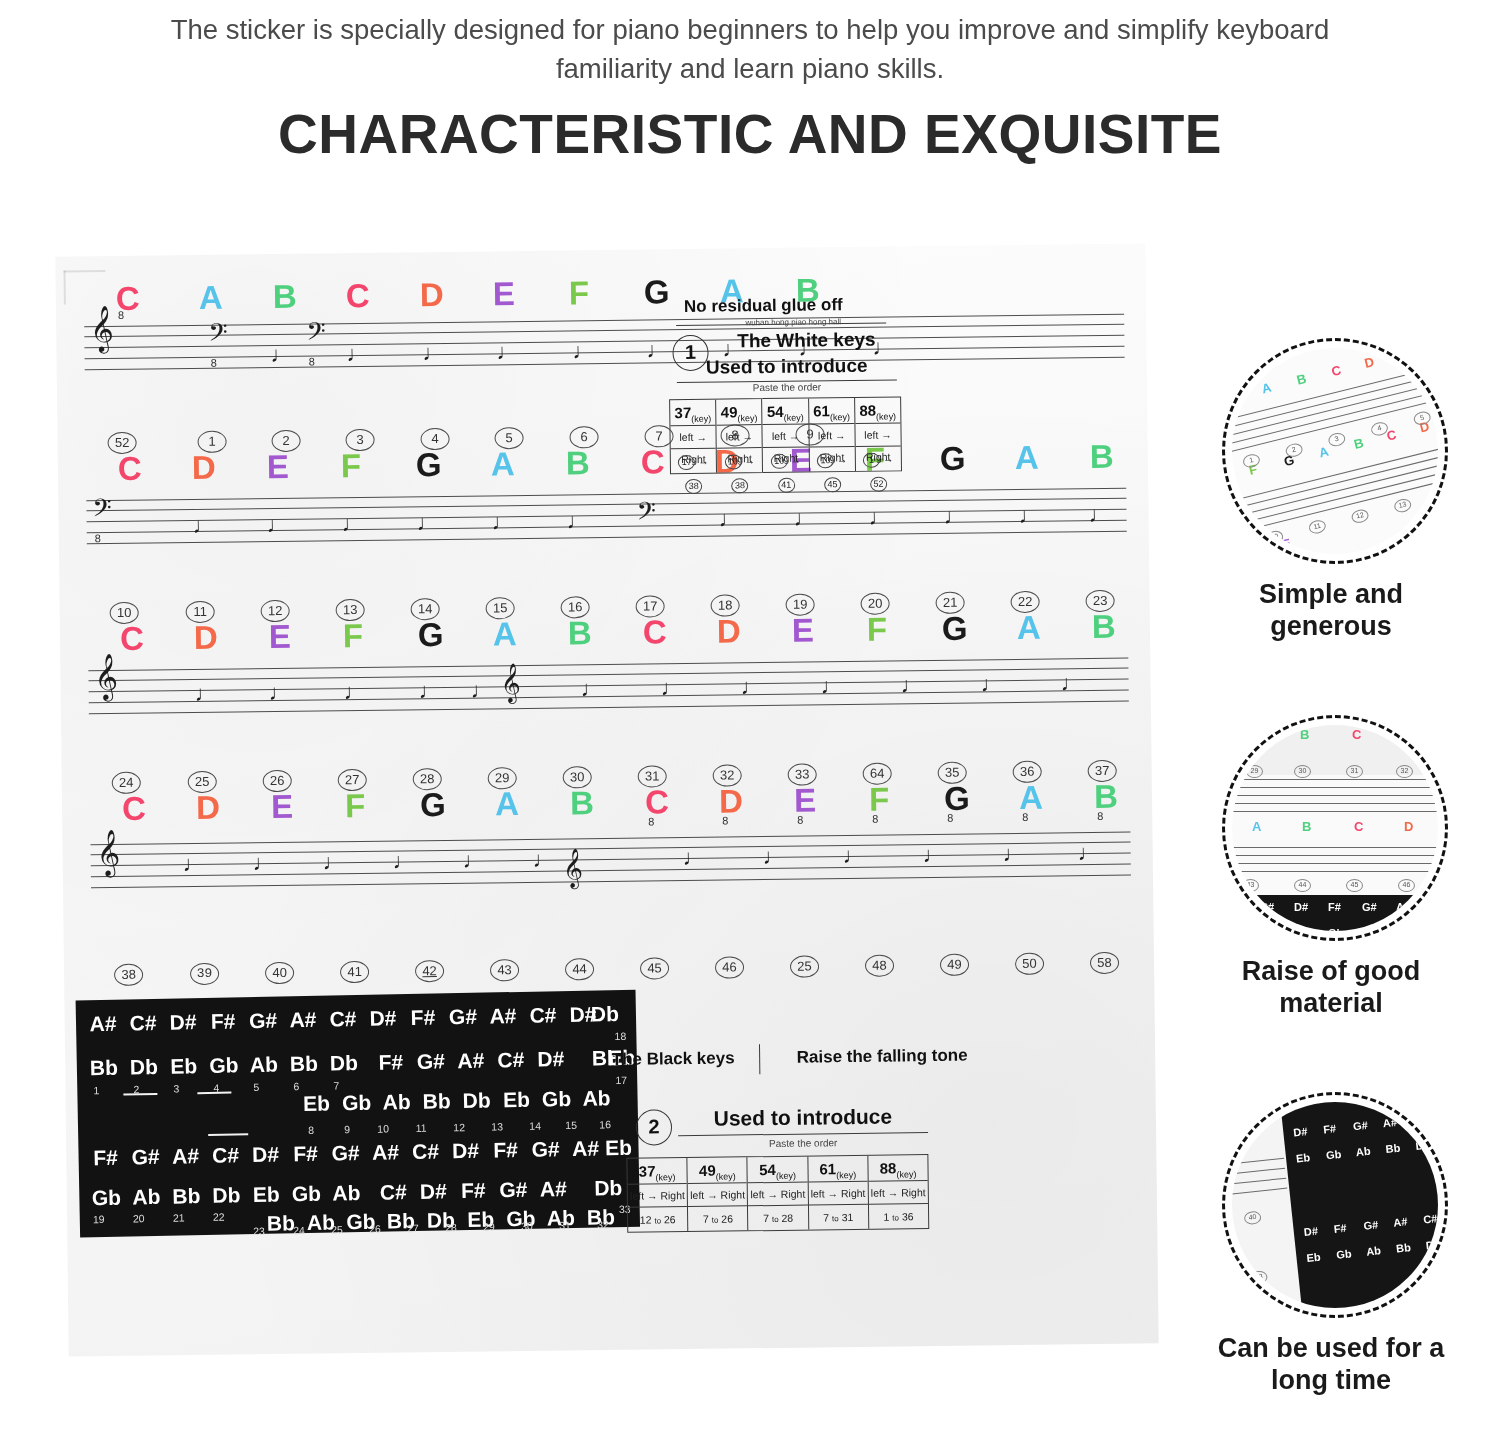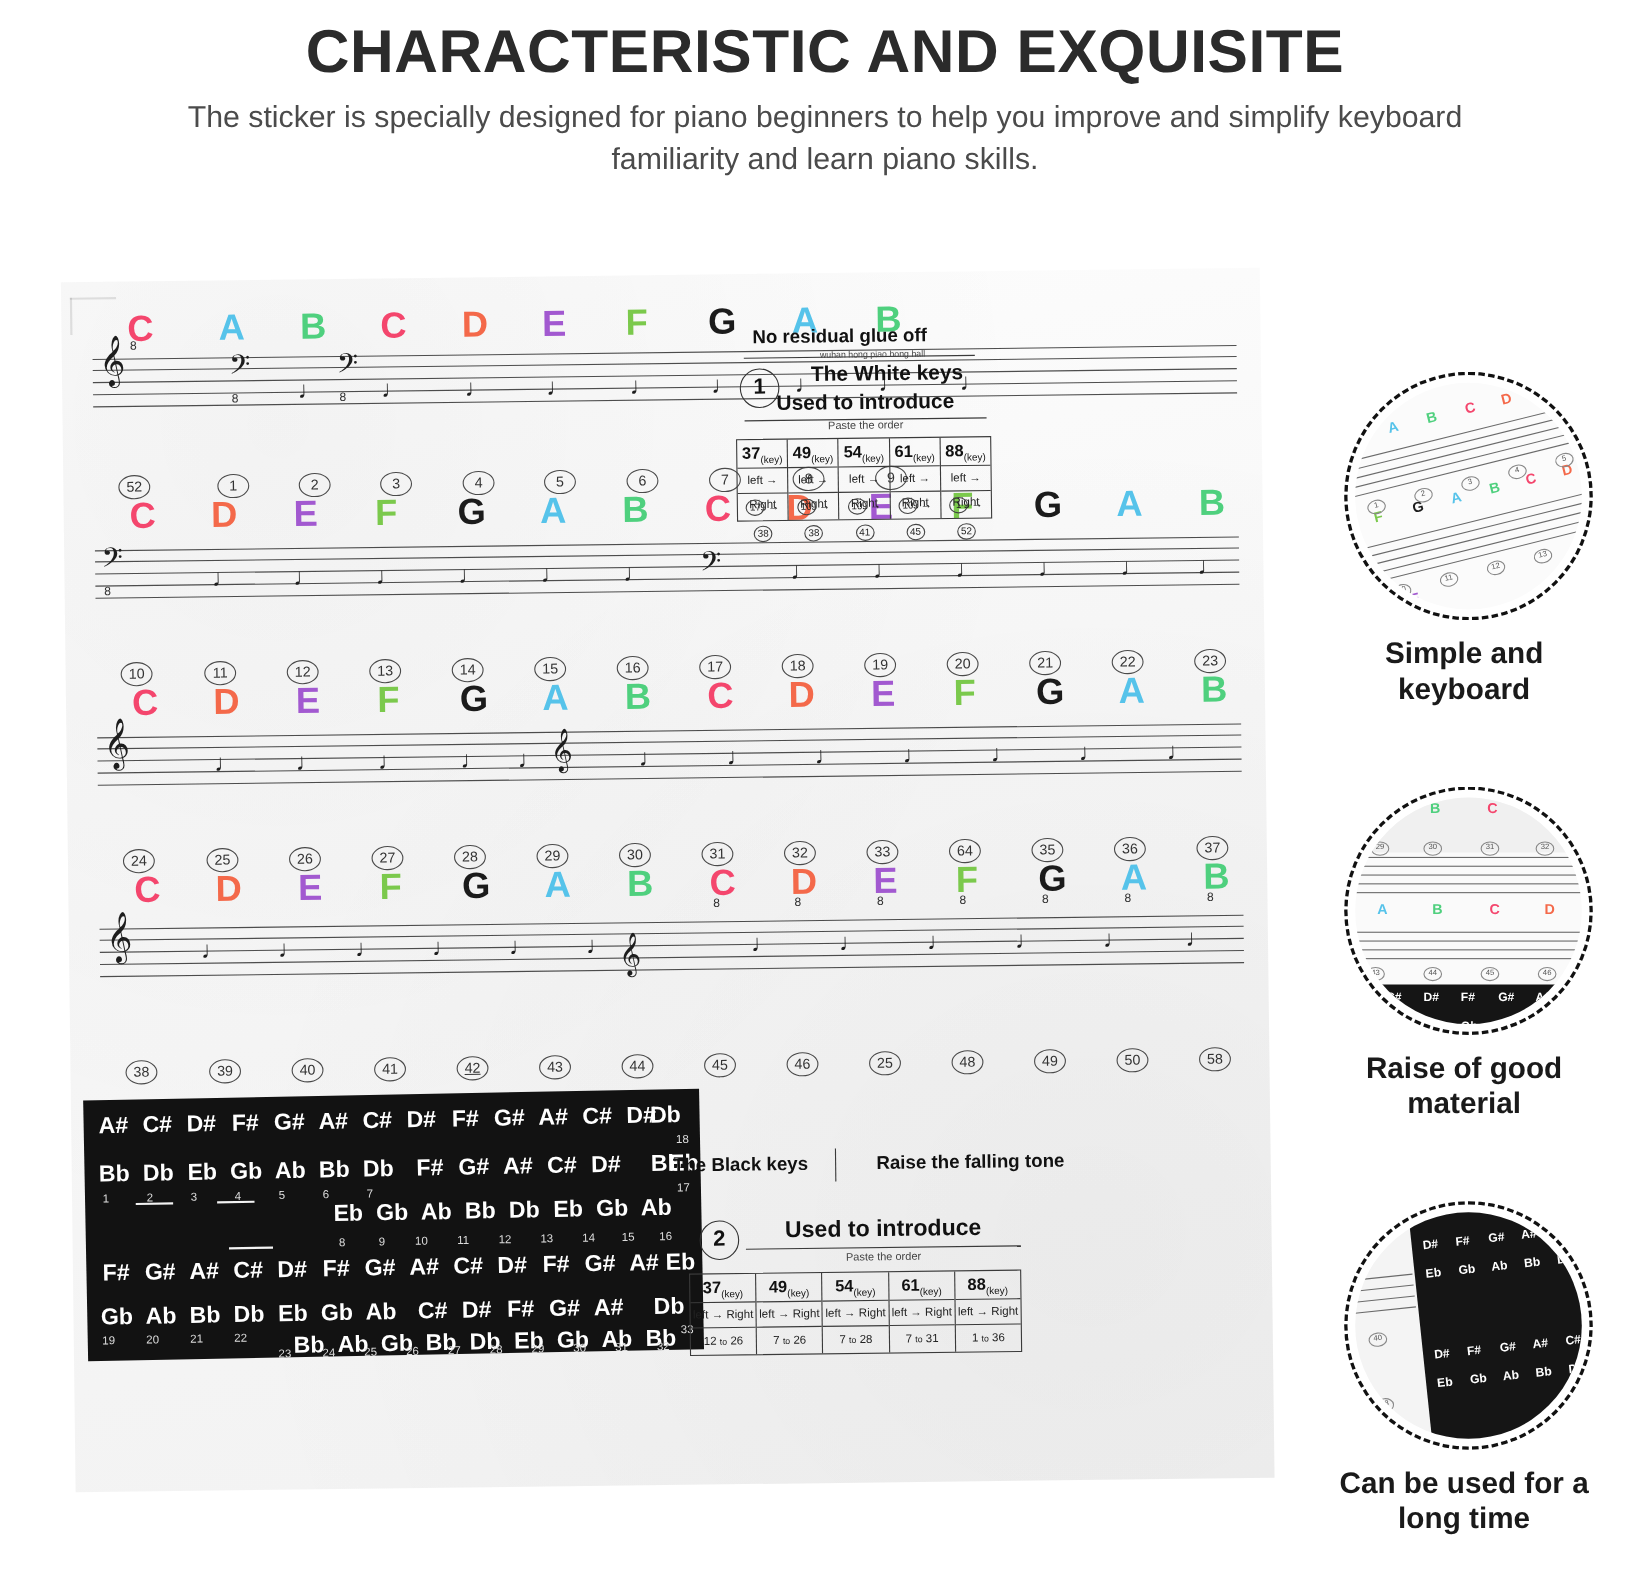--- a/index.html
+++ b/index.html
@@ -115,22 +115,22 @@
   .mline{ position:absolute; height:1px; background:#6a6a6a; }
   .mletter{ position:absolute; font-weight:bold; font-size:13px; }
   .mnum{ position:absolute; width:15px;height:11px;border:1px solid #888;border-radius:50%;font-size:7px;text-align:center;line-height:10px;color:#555;}
   .mdark{ position:absolute; background:#151515; }
   .mw{ position:absolute; color:#fff; font-weight:bold; font-size:11px; }
 </style>
 </head>
 <body>
 
 <div id="header">
+  <div id="subtitle">The sticker is specially designed for piano beginners to help you improve and simplify keyboard familiarity and learn piano skills.</div>
   <div id="title">CHARACTERISTIC AND EXQUISITE</div>
-  <div id="subtitle">The sticker is specially designed for piano beginners to help you improve and simplify keyboard familiarity and learn piano skills.</div>
 </div>
 
 <div id="sheet">
 
   <div class="crease" style="left:8px;top:14px;width:42px;height:1.5px;"></div>
   <div class="crease" style="left:8px;top:14px;width:1.5px;height:34px;"></div>
 
   <div class="staffblock" style="top:26px;height:190px;">
 
     <div class="letterrow" style="top:0px;">
@@ -344,21 +344,21 @@
       <span class="note" style="left:470px;">♩</span>
       <span class="note" style="left:620px;">♩</span>
       <span class="note" style="left:700px;">♩</span>
       <span class="note" style="left:780px;">♩</span>
       <span class="note" style="left:860px;">♩</span>
       <span class="note" style="left:940px;">♩</span>
       <span class="note" style="left:1015px;">♩</span>
     </div>
     <div class="numrow" style="top:172px;">
       <span class="num" style="left:50px;">38</span>
-      <span class="num" style="left:126px;">39</span>
+      <span class="num" style="left:126px;font-family:Liberation Mono, monospace;">39</span>
       <span class="num" style="left:201px;">40</span>
       <span class="num" style="left:276px;">41</span>
       <span class="num" style="left:351px;text-decoration:underline;">42</span>
       <span class="num" style="left:426px;">43</span>
       <span class="num" style="left:501px;">44</span>
       <span class="num" style="left:576px;">45</span>
       <span class="num" style="left:651px;">46</span>
       <span class="num" style="left:726px;">25</span>
       <span class="num" style="left:801px;">48</span>
       <span class="num" style="left:876px;">49</span>
@@ -600,21 +600,21 @@
         <span class="mnum" style="left:158px;top:88px;">4</span>
         <span class="mnum" style="left:202px;top:88px;">5</span>
         <span class="mnum" style="left:30px;top:168px;">10</span>
         <span class="mnum" style="left:74px;top:168px;">11</span>
         <span class="mnum" style="left:118px;top:168px;">12</span>
         <span class="mnum" style="left:162px;top:168px;">13</span>
       </div>
     </div>
   </div>
   <div class="caption" style="left:-26px;top:240px;">
-    <span>Simple and keyboard</span>
+    <span>Simple and generous</span>
   </div>
 </div>
 
 <div class="feature" style="left:1222px;top:715px;">
   <div class="bubble">
     <div class="inner" style="background:#fafafa;">
       <div class="mini" style="left:-10px;top:-6px;width:240px;height:230px;">
         <div style="position:absolute;left:0;top:0;width:240px;height:56px;background:#f0f0f0;"></div>
         <span class="mletter" style="left:34px;top:8px;color:#56c3ea;">A</span>
         <span class="mletter" style="left:78px;top:8px;color:#4fd07e;">B</span>

